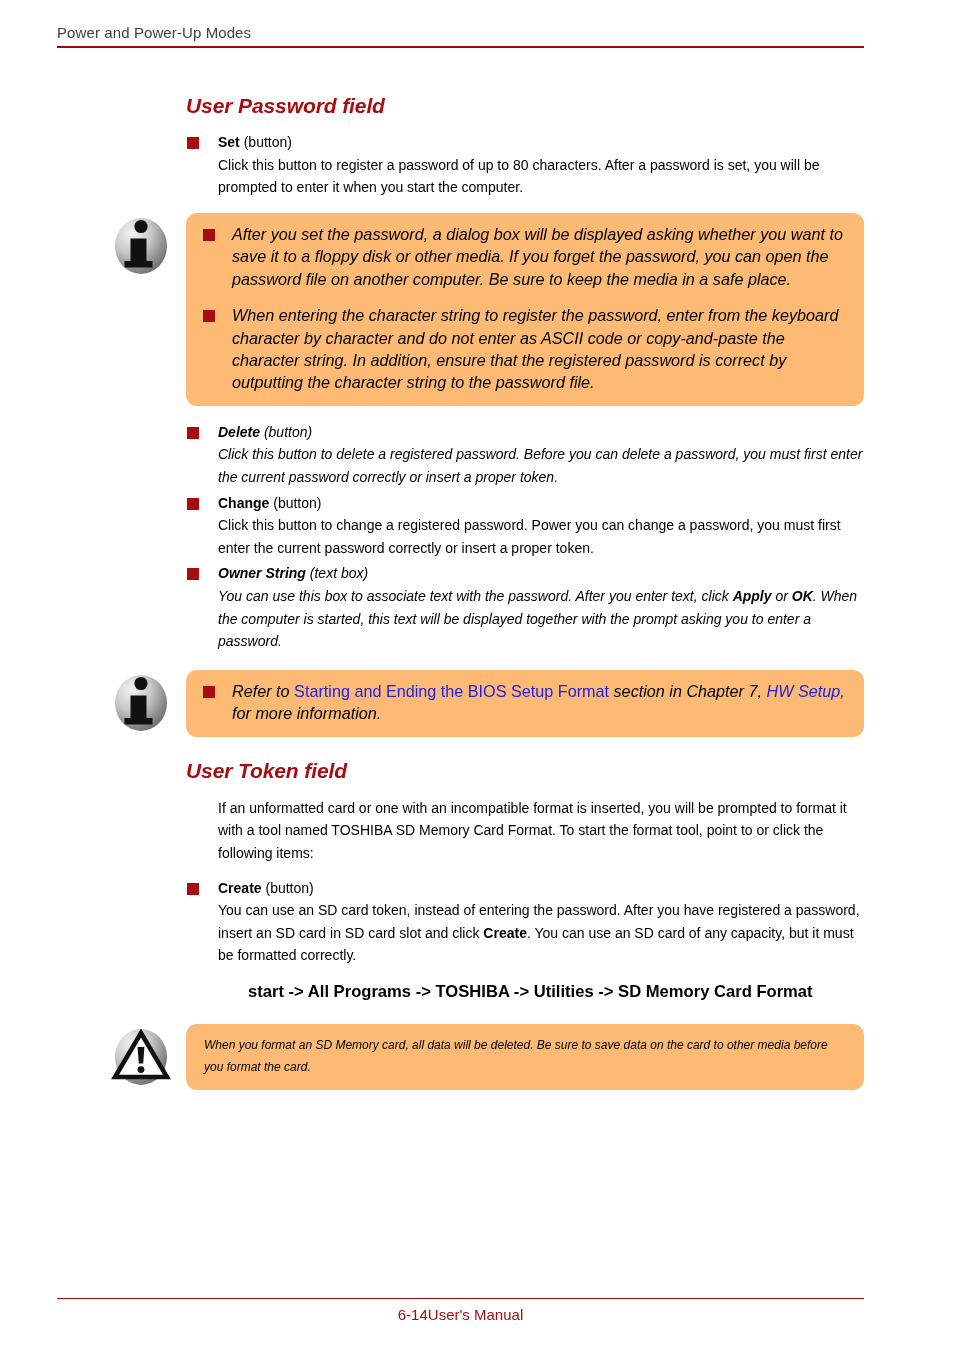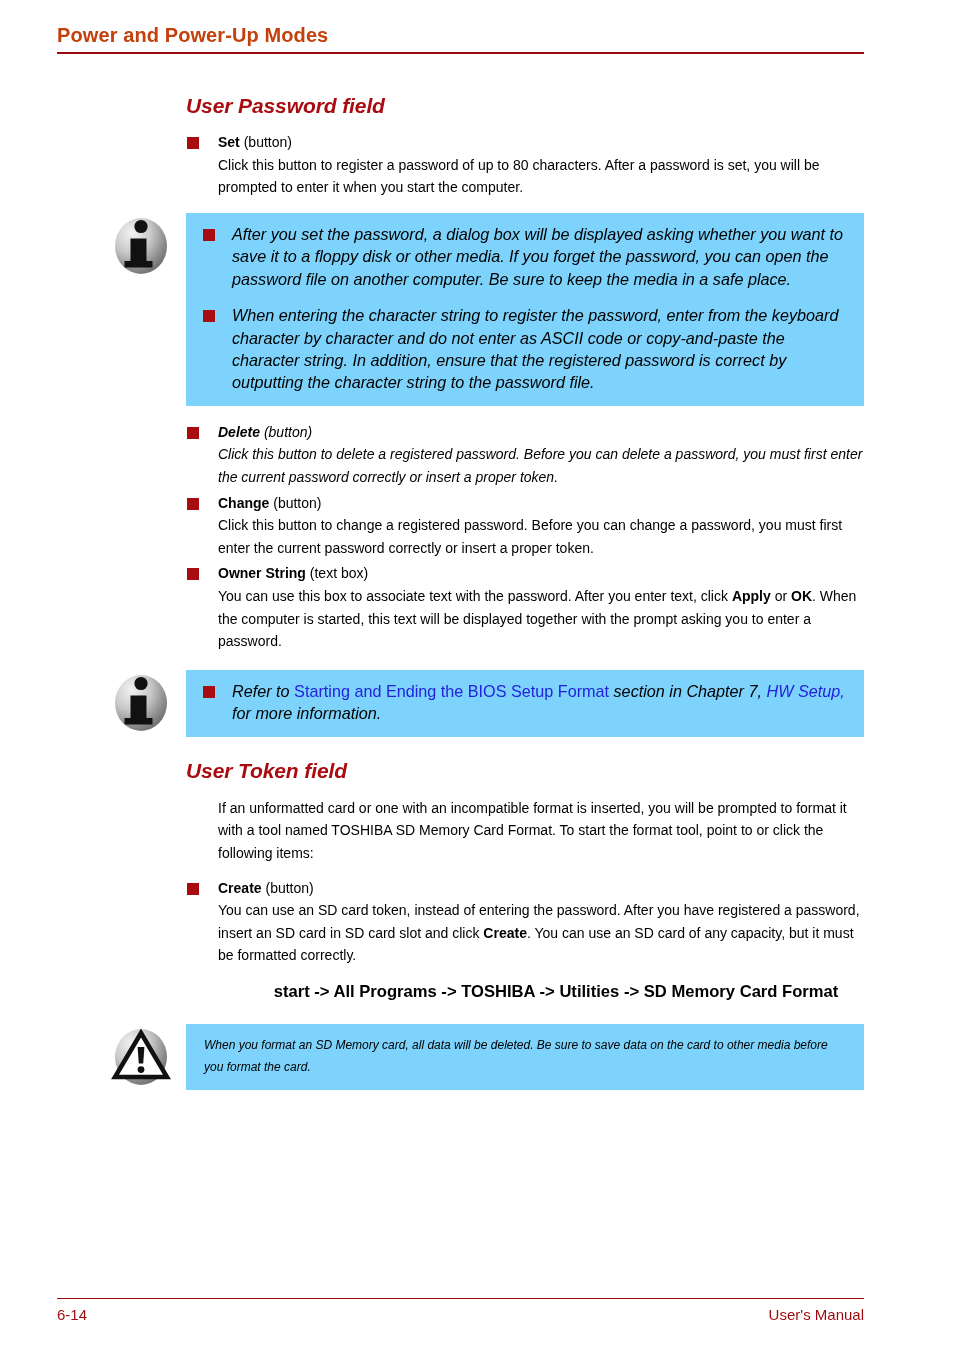--- a/index.html
+++ b/index.html
@@ -24,23 +24,23 @@
   }
 
   
   .page-header {
     position: absolute;
     left: 57px;
     top: 24px;
     width: 807px;
   }
   .page-header-title {
-    font-size: 20px;
-    font-weight: bold;
-    color: #c2410c;
+    font-size: 15px;
+    font-weight: normal;
+    color: #404040;
     letter-spacing: 0.1px;
     line-height: 1.15;
   }
   .page-header-rule {
     margin-top: 5px;
     border-top: 2.2px solid #9e0b0f;
     width: 807px;
   }
 
   
@@ -80,31 +80,31 @@
   }
   .bullet-title { font-weight: bold; }
   .bullet-body { display: block; }
   .bold { font-weight: bold; }
 
   .indent-path {
     padding-left: 62px;
     font-size: 16.6px;
     line-height: 22.6px;
     font-weight: bold;
-    text-align: center;
   }
 
   
   .callout {
     position: relative;
     width: 678px;
   }
   .callout-box {
-    background: #7dd3fc;
+    background: #fdba74;
     padding: 10px 14px 12px 14px;
+    border-radius: 11px;
   }
   .callout-item {
     position: relative;
     padding-left: 32px;
     font-size: 16.2px;
     line-height: 22.4px;
     font-style: italic;
   }
   .callout-item + .callout-item { margin-top: 14px; }
   .callout-item .bullet-square { top: 6px; left: 3px; }
@@ -134,21 +134,21 @@
     bottom: 29px;
     width: 807px;
   }
   .page-footer-rule {
     border-top: 1.6px solid #9e0b0f;
     width: 807px;
     margin-bottom: 7px;
   }
   .page-footer-row {
     display: flex;
-    justify-content: space-between;
+    justify-content: center;
     align-items: baseline;
     color: #9e0b0f;
     font-size: 15px;
   }
 </style>
 </head>
 <body>
 
 <div class="page">
 
@@ -197,24 +197,24 @@
 
     <div class="bullet-item" style="margin-top:15px;font-style:italic;">
       <span class="bullet-square"></span>
       <span class="bullet-title">Delete</span><span> (button)</span>
       <span class="bullet-body">Click this button to delete a registered password. Before you can delete a password, you must first enter the current password correctly or insert a proper token.</span>
     </div>
 
     <div class="bullet-item" style="margin-top:3px;">
       <span class="bullet-square"></span>
       <span class="bullet-title">Change</span><span> (button)</span>
-      <span class="bullet-body">Click this button to change a registered password. Before you can change a password, you must first enter the current password correctly or insert a proper token.</span>
-    </div>
-
-    <div class="bullet-item" style="margin-top:3px;">
+      <span class="bullet-body">Click this button to change a registered password. Power you can change a password, you must first enter the current password correctly or insert a proper token.</span>
+    </div>
+
+    <div class="bullet-item" style="margin-top:3px;font-style:italic;">
       <span class="bullet-square"></span>
       <span class="bullet-title">Owner String</span><span> (text box)</span>
       <span class="bullet-body"><span>You can use this box to associate text with the password. After you enter text, click </span><span class="bold">Apply</span><span> or </span><span class="bold">OK</span><span>. When the computer is started, this text will be displayed together with the prompt asking you to enter a password.</span></span>
     </div>
 
     <div class="callout" style="margin-top:17px;">
       <div class="callout-icon">
         <svg viewBox="0 0 62 62" xmlns="http://www.w3.org/2000/svg">
           <defs>
             <radialGradient id="ig2" cx="32%" cy="26%" r="82%">

